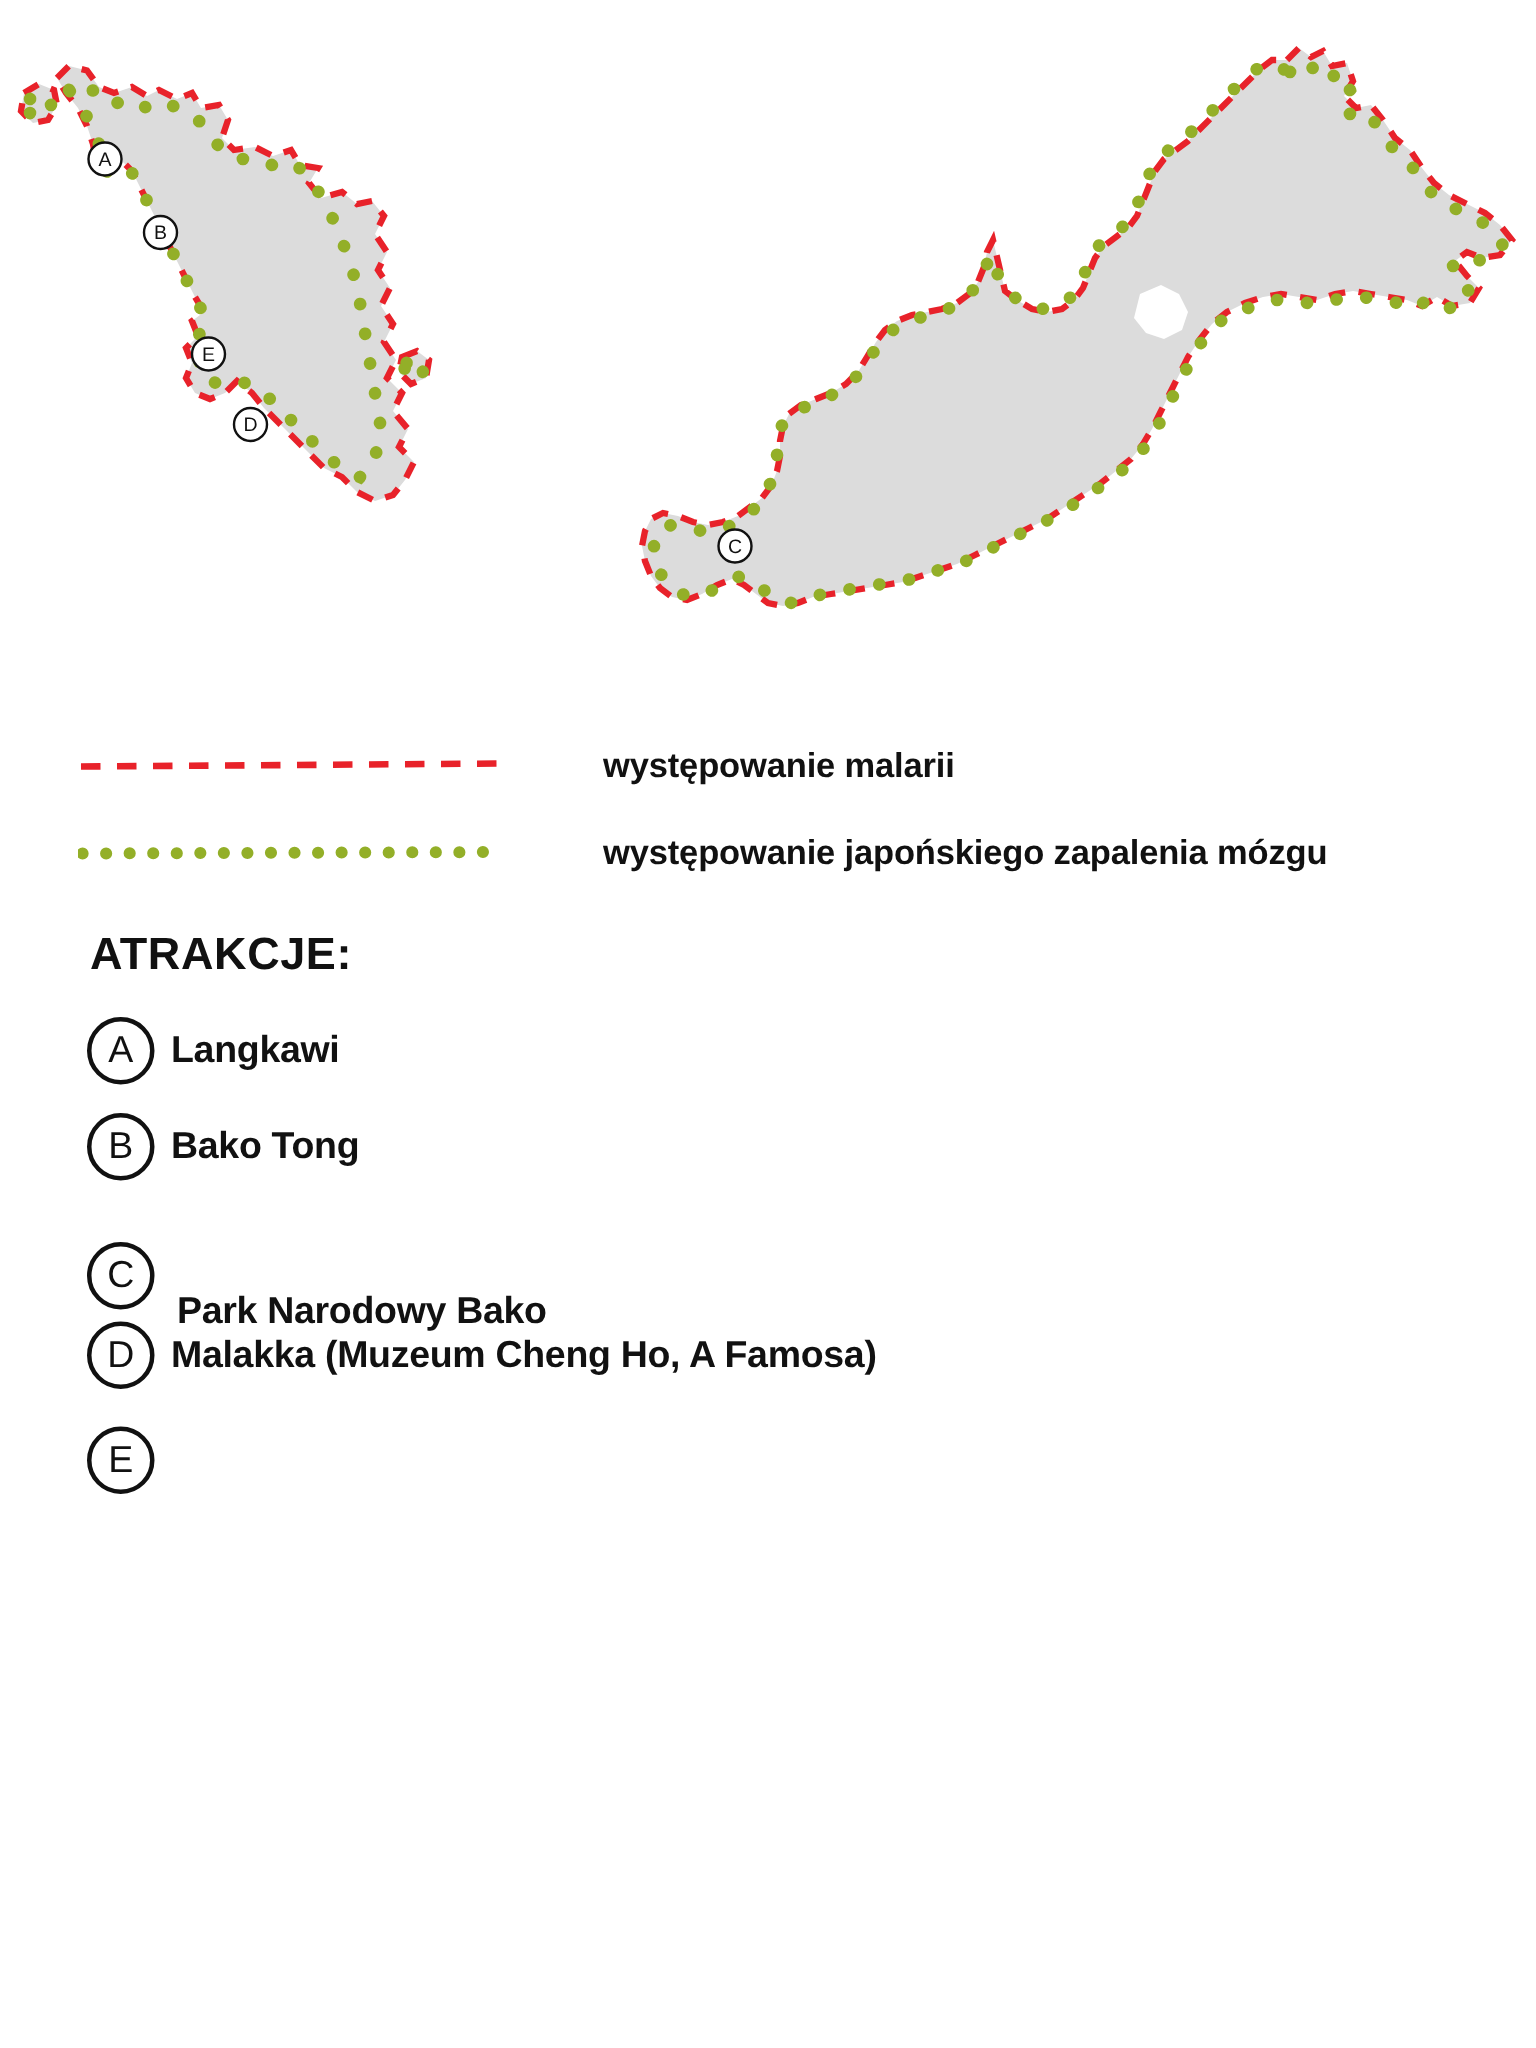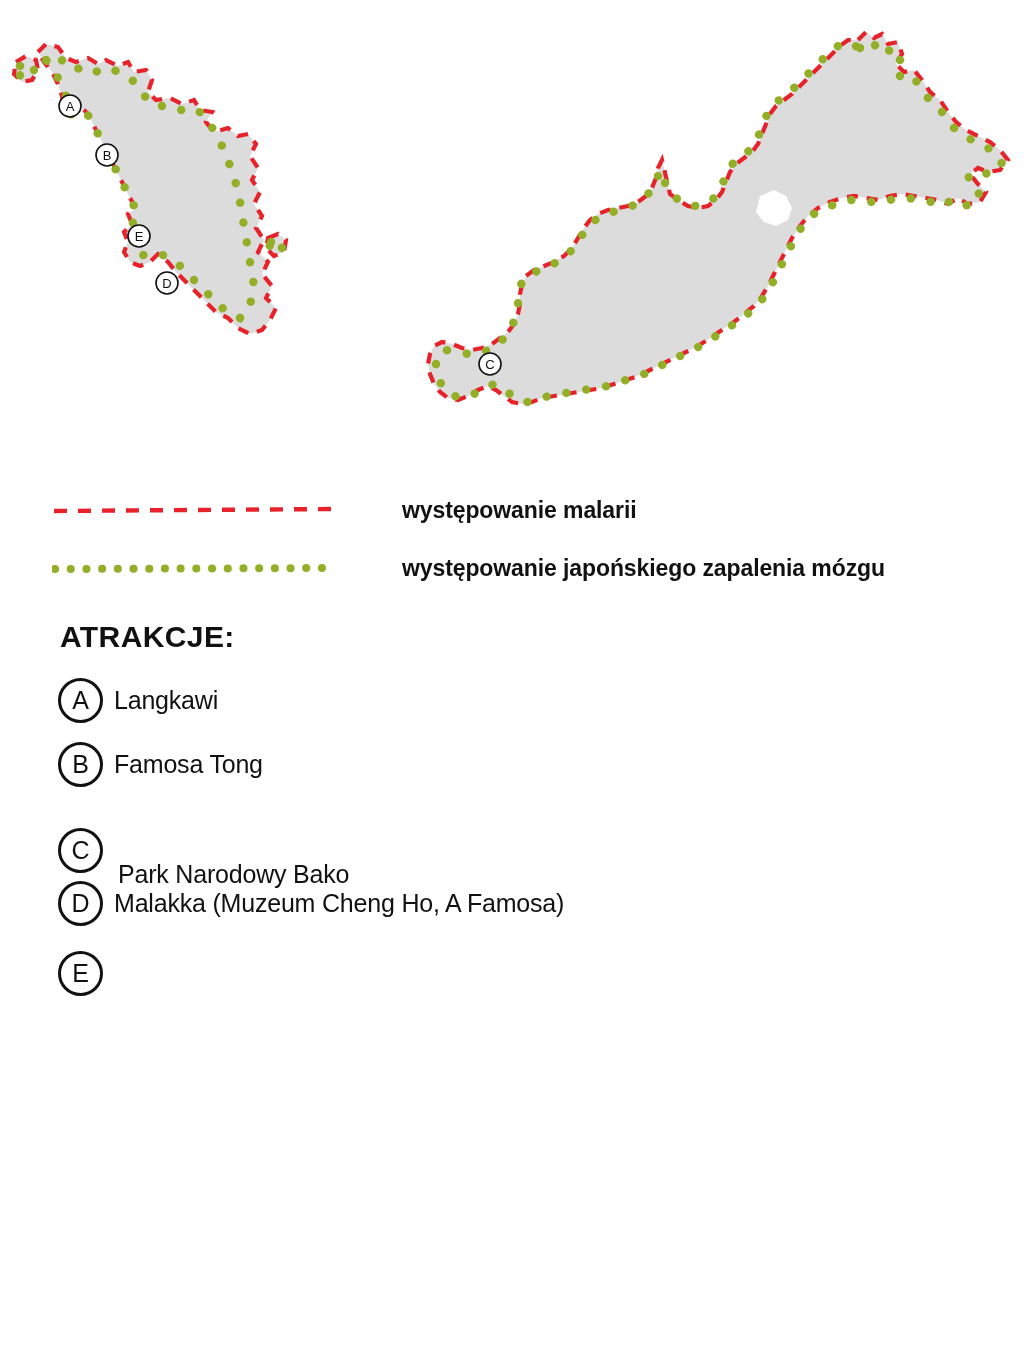--- a/index.html
+++ b/index.html
@@ -134,21 +134,21 @@
     align-items: center;
     justify-content: center;
     font-size: 25px;
     font-weight: 500;
     line-height: 1;
     color: #111111;
     background: #ffffff;
   }
   .attraction-label {
     font-size: 25px;
-    font-weight: 400;
+    font-weight: 700;
     letter-spacing: -0.2px;
     color: #111111;
     white-space: nowrap;
   }
   #attraction-0 { top: 58px; }
   #attraction-1 { top: 122px; }
   #attraction-2 { top: 192px; }
   #attraction-3 { top: 261px; }
   #attraction-4 { top: 331px; }
   #attraction-2 .attraction-label { padding-left: 4px; margin-top: 48px; }
@@ -324,21 +324,21 @@
 
   <div id="attractions-title">ATRAKCJE:</div>
 
   <div class="attraction-item" id="attraction-0">
     <div class="attraction-badge">A</div>
     <div class="attraction-label">Langkawi</div>
   </div>
 
   <div class="attraction-item" id="attraction-1">
     <div class="attraction-badge">B</div>
-    <div class="attraction-label">Famosa Tong</div>
+    <div class="attraction-label">Bako Tong</div>
   </div>
 
   <div class="attraction-item" id="attraction-2">
     <div class="attraction-badge">C</div>
     <div class="attraction-label">Park Narodowy Bako</div>
   </div>
 
   <div class="attraction-item" id="attraction-3">
     <div class="attraction-badge">D</div>
     <div class="attraction-label">Malakka (Muzeum Cheng Ho, A Famosa)</div>

